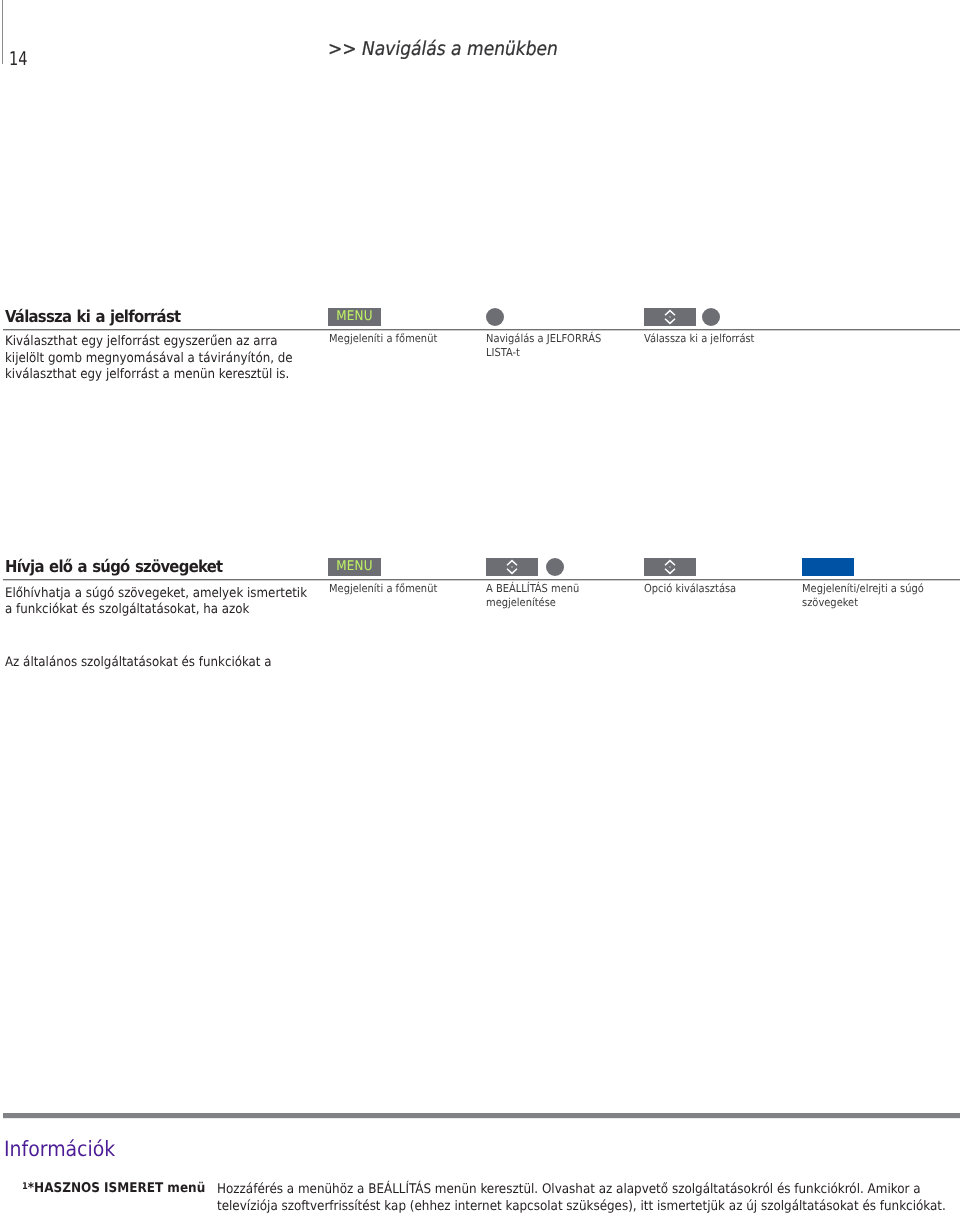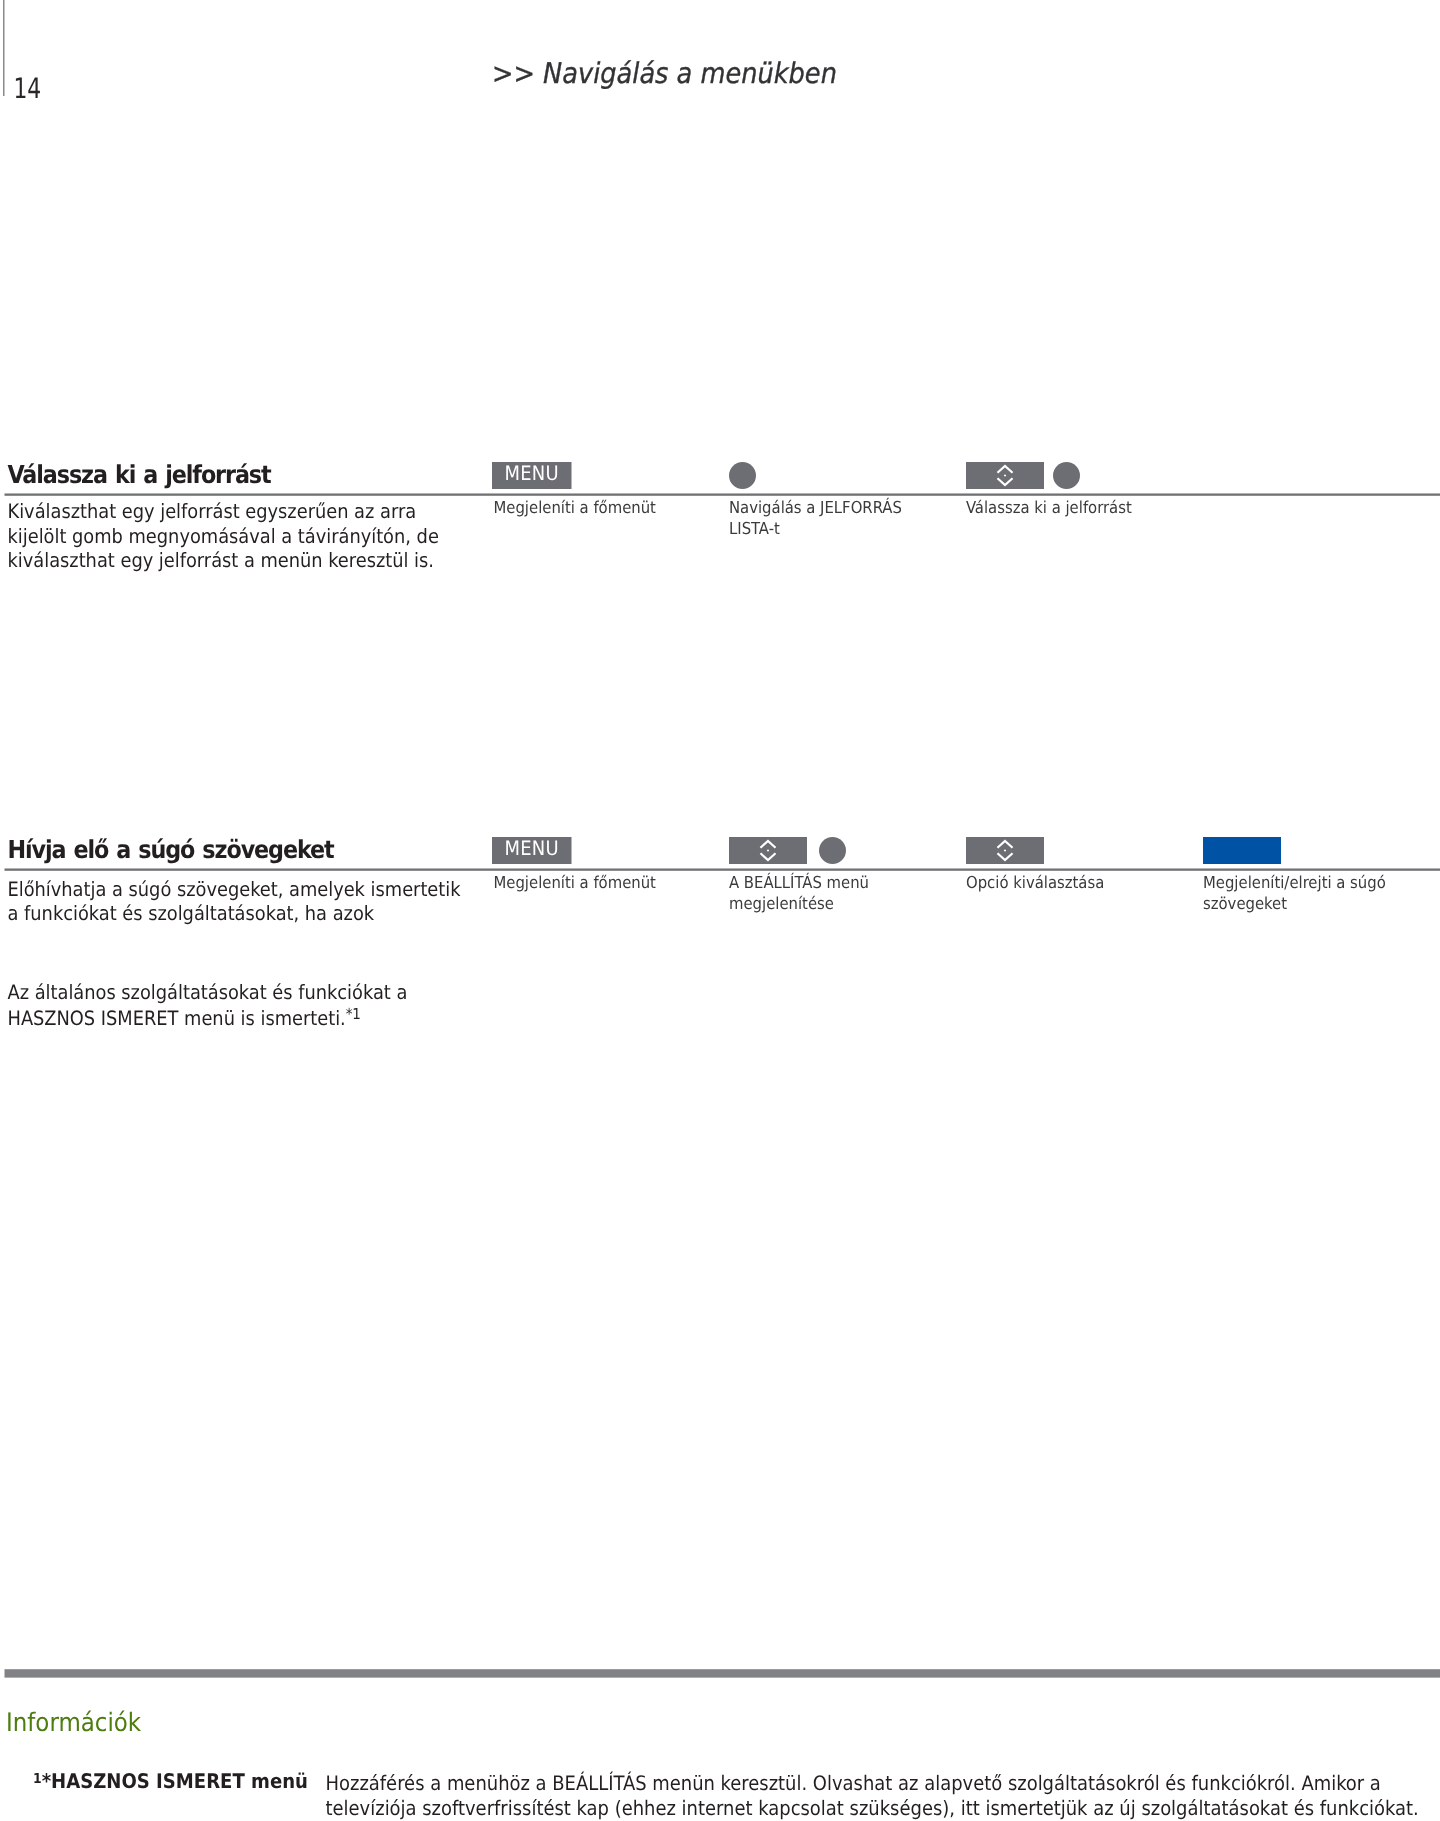--- a/index.html
+++ b/index.html
@@ -45,21 +45,21 @@
   .col.desc { color: #231f20; line-height: 16.6px; white-space: nowrap; font-size: 13.2px; }
   .sup-note { font-size: 10px; vertical-align: 4px; letter-spacing: -0.1px; line-height: 0; }
 
   
   .chip {
     position: absolute; height: 17.6px; background: #6d6e73;
     border-radius: 0;
   }
   .chip.menu { width: 53px; }
   .chip.menu span {
-    display: block; color: #ffffff; font-size: 13.3px; line-height: 18.6px;
+    display: block; color: #bef264; font-size: 13.3px; line-height: 18.6px;
     -webkit-font-smoothing: antialiased; transform: translateZ(0);
     text-align: center; letter-spacing: .2px; font-weight: 400;
   }
   .chip.nav { width: 52px; }
   .chip.blue { width: 52px; background: #0052a5; border-radius: 0; }
   .dot {
     position: absolute; width: 18px; height: 18px; border-radius: 50%;
     background: #6d6e73;
   }
   .navicon {
@@ -67,21 +67,21 @@
     transform: translate(-50%,-50%); width: 11.9px; height: 16.2px; display: block;
   }
 
   
   .foot-rule {
     position: absolute; left: 2.5px; top: 1111px; width: 957.5px; height: 9px;
     background: linear-gradient(to bottom, rgba(255,255,255,0) 0%, rgba(255,255,255,0) 19%, #808285 23%, #808285 80%, rgba(255,255,255,0) 84%, rgba(255,255,255,0) 100%);
   }
   .foot-title {
     position: absolute; left: 4px; top: 1135px;
-    font-size: 17px; line-height: 28px; font-weight: 400; color: #4d7c0f;
+    font-size: 21px; line-height: 28px; font-weight: 400; color: #4c1d95;
   }
   .foot-label {
     position: absolute; left: 22px; top: 1179.5px;
     font-size: 13.4px; line-height: 17.4px; font-weight: 700; color: #231f20;
   }
   .foot-label sup { font-size: 9.2px; vertical-align: 3.2px; font-weight: 700; line-height:0; }
   .foot-body {
     position: absolute; left: 217px; top: 1181px; width: 742px;
     font-size: 13.3px; line-height: 17.4px; color: #231f20;
   }
@@ -134,21 +134,20 @@
 
   <div class="block" style="top:558px">
     <div class="bhead">Hívja elő a súgó szövegeket</div>
     <div class="brule"></div>
     <div class="col desc" style="left:5px; top:27.7px; width:330px">
       <div>Előhívhatja a súgó szövegeket, amelyek ismertetik</div>
       <div>a funkciókat és szolgáltatásokat, ha azok</div>
     </div>
     <div class="col desc" style="left:5px; top:97.1px; width:330px">
       <div>Az általános szolgáltatásokat és funkciókat a</div>
-      <div><span>HASZNOS ISMERET menü is ismerteti.</span><sup class="sup-note">*1</sup></div>
     </div>
 
     <div class="chip menu" style="left:328px; top:0px">
         <span>MENU</span>
       </div>
     <div class="col" style="left:329px; top:24px; width:170px">
         <div>Megjeleníti a főmenüt</div>
       </div>
 
     <div class="chip nav" style="left:486px; top:0px">

